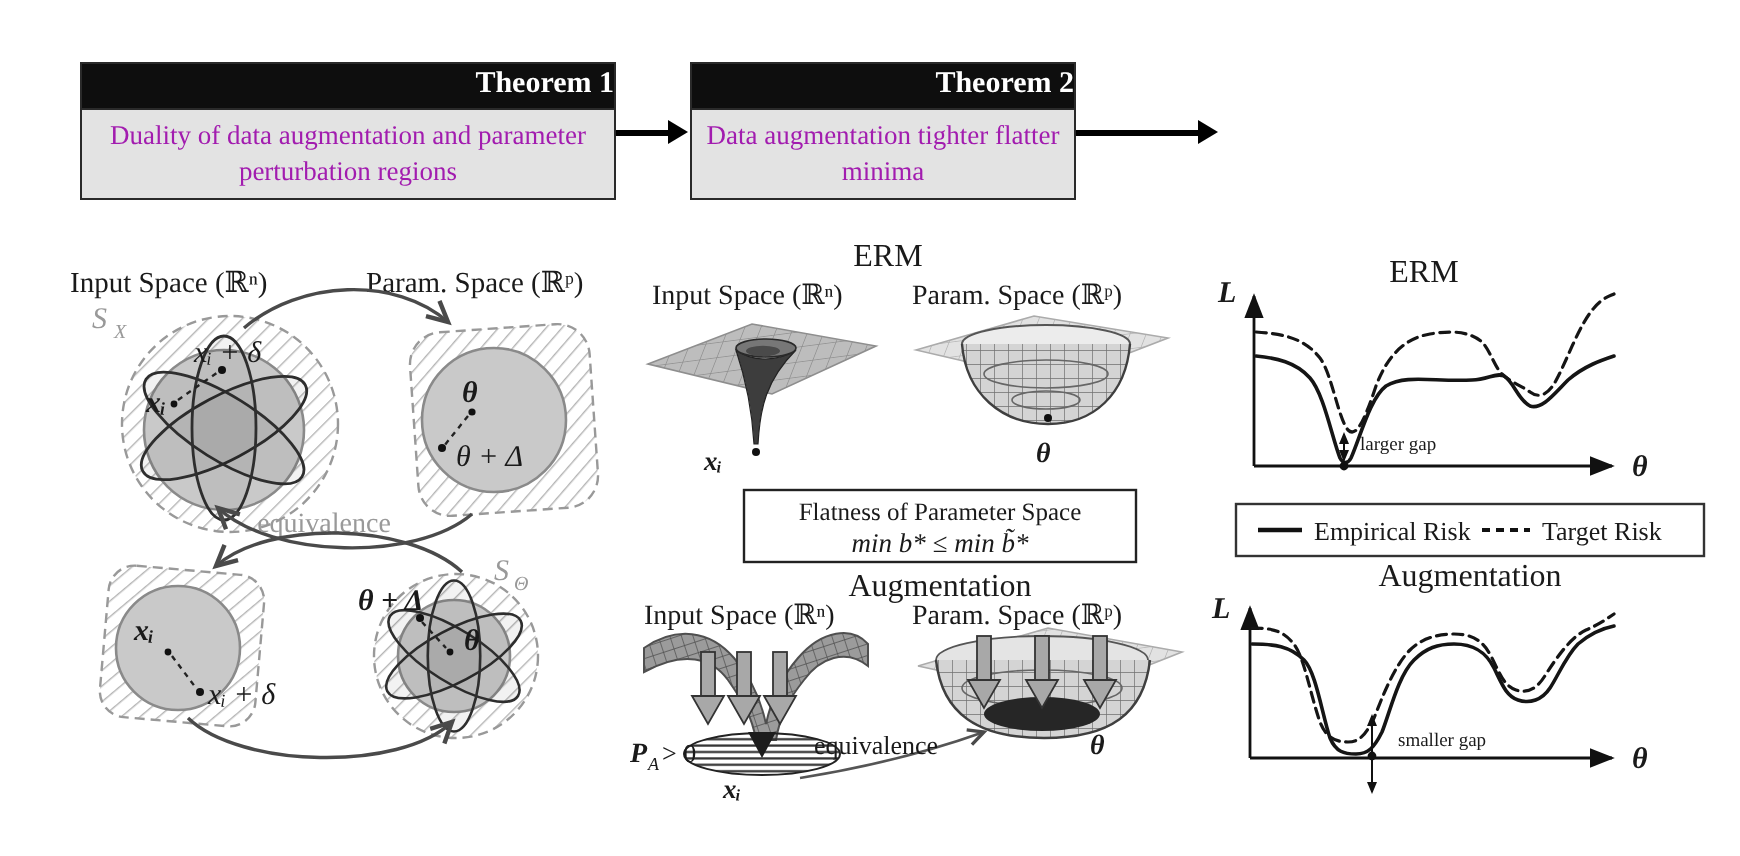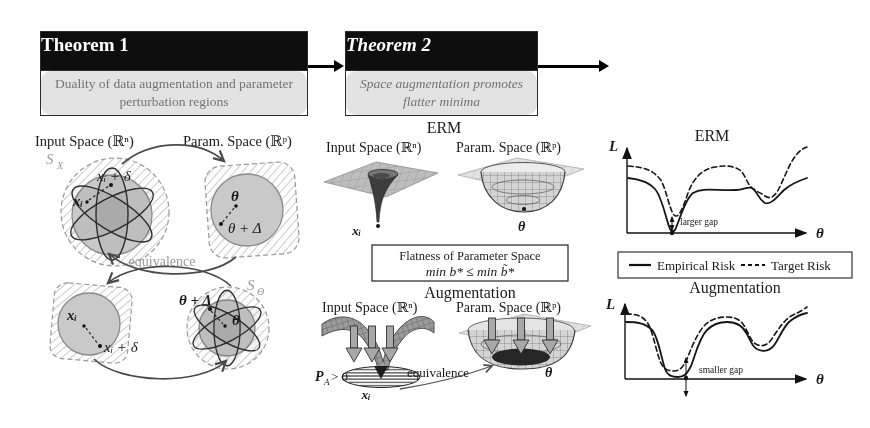--- a/index.html
+++ b/index.html
@@ -1,22 +1,22 @@
 <!DOCTYPE html>
 <html><head>
 <meta charset="utf-8">
 <style>
   html,body{margin:0;padding:0;background:#fff;}
   .figure{position:relative;width:870px;height:428px;background:#ffffff;
           font-family:"Liberation Serif","DejaVu Serif",serif;overflow:hidden;}
   .theorem-box{position:absolute;border:1px solid #2a2a2a;box-sizing:border-box;}
-  .theorem-header{background:#0e0e0e;color:#ffffff;text-align:left;font-weight:bold;
-                  font-size:19px;padding:2px 0 14px;border-bottom:1px solid #2a2a2a;}
+  .theorem-header{background:#0e0e0e;color:#ffffff;text-align:right;font-weight:bold;
+                  font-size:15px;padding:2px 0 3px;border-bottom:1px solid #2a2a2a;}
   .theorem-body{background:#e3e3e3;text-align:center;font-size:13.5px;line-height:1.3;
-                padding:4px 5px 5px;color:#737373;border-radius:10px;}
+                padding:4px 5px 5px;color:#a21caf;}
   .harrow{position:absolute;top:65px;height:3px;background:#000;}
   .harrow::after{content:"";position:absolute;right:-10px;top:-5px;width:0;height:0;
                  border-left:10px solid #000;border-top:6px solid transparent;
                  border-bottom:6px solid transparent;}
   svg.diagram{position:absolute;left:0;top:0;}
   svg text{font-family:"Liberation Serif","DejaVu Serif",serif;fill:#1a1a1a;}
   .it{font-style:italic}
   .b{font-weight:bold}
   .gray{fill:#999999}
   .mid{text-anchor:middle}
@@ -35,23 +35,23 @@
 </head>
 <body>
 
 <div class="figure">
 
   <div class="theorem-box" style="left:40px;top:31px;width:268px;">
     <div class="theorem-header">Theorem 1</div>
     <div class="theorem-body">Duality of data augmentation and parameter perturbation regions</div>
   </div>
   <div class="harrow" style="left:308px;width:26px;"></div>
-  <div class="theorem-box" style="left:345px;top:31px;width:193px;font-style:italic;">
+  <div class="theorem-box" style="left:345px;top:31px;width:193px;">
     <div class="theorem-header">Theorem 2</div>
-    <div class="theorem-body">Space augmentation promotes flatter minima</div>
+    <div class="theorem-body">Data augmentation tighter flatter minima</div>
   </div>
   <div class="harrow" style="left:538px;width:61px;"></div>
 
   <svg class="diagram" width="870" height="428" viewBox="0 0 870 428">
     <defs>
       <marker id="mV" markerWidth="10" markerHeight="10" refX="7" refY="4" orient="auto">
         <path d="M1,1 L7,4 L1,7" fill="none" stroke="#4a4a4a" stroke-width="1.3"></path>
       </marker>
       <marker id="mF" markerWidth="9" markerHeight="8" refX="8" refY="3.5" orient="auto">
         <path d="M0,0 L9,3.5 L0,7 Z" fill="#111"></path>

